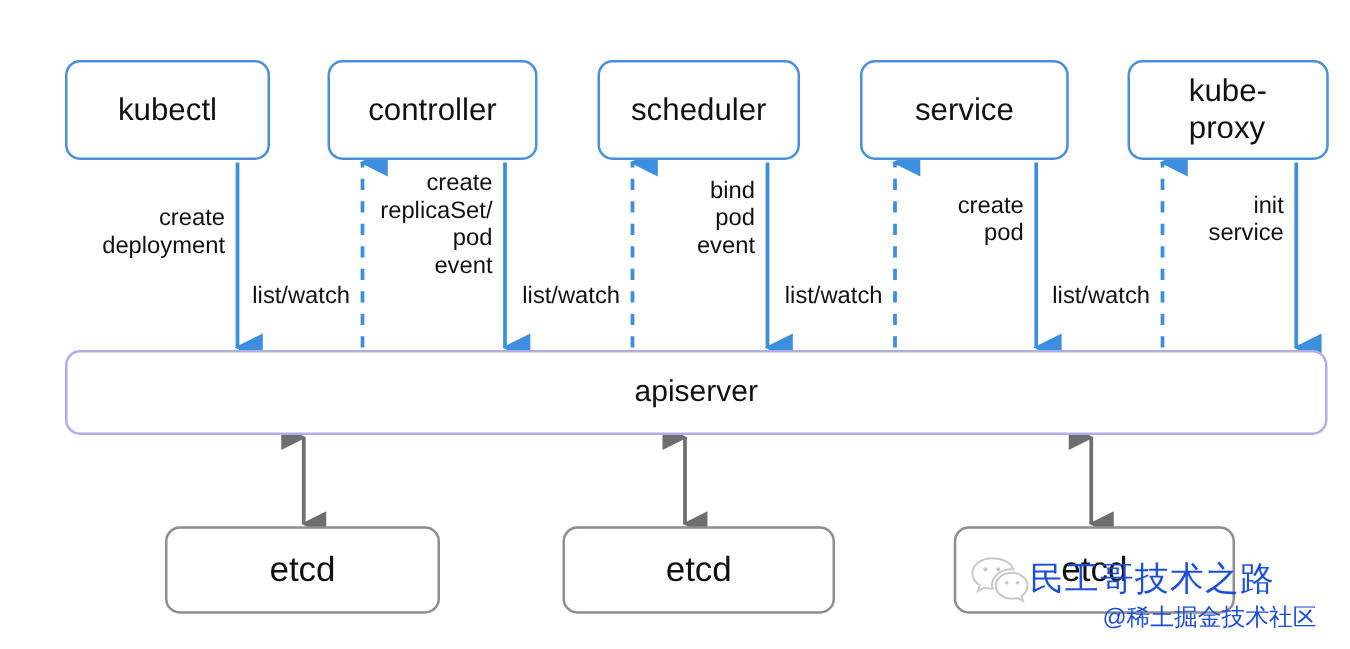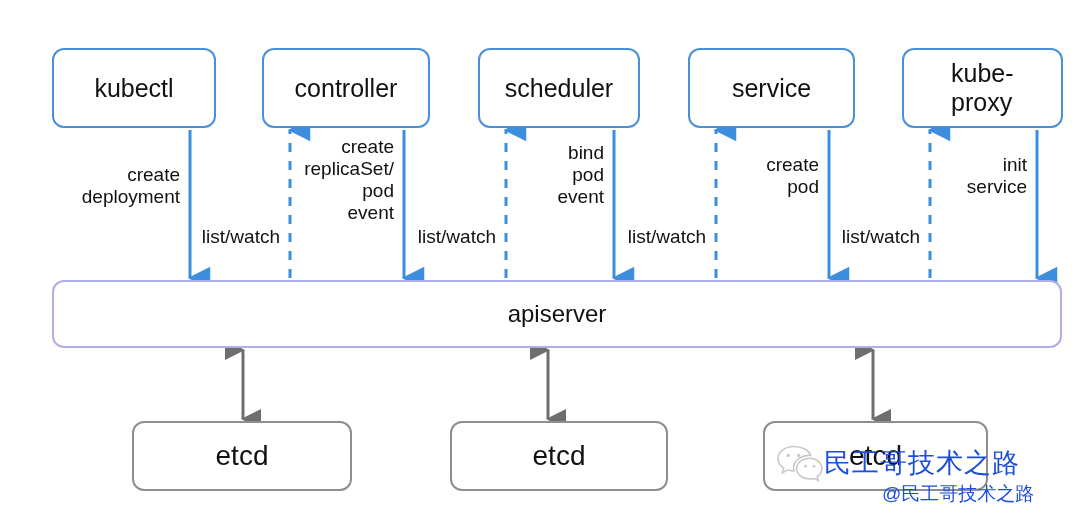--- a/index.html
+++ b/index.html
@@ -187,16 +187,16 @@
                C17.6 18.2 24.6 12.4 33 12.4 c.6 0 1.1 0 1.7 .1 C33.1 7.2 26 3.5 17.5 3.5 z" fill="none" stroke="#c9c9c9" stroke-width="1.6"></path>
       <circle cx="12.3" cy="12.4" r="1.7" fill="#c9c9c9"></circle>
       <circle cx="22.6" cy="12.4" r="1.7" fill="#c9c9c9"></circle>
       <path d="M33.6 15.2 C26.3 15.2 20.6 20 20.6 25.6 c0 5.6 5.7 10.4 13 10.4
                1.5 0 3-.2 4.4-.6 l4.3 2.3 -1.2-3.9 c3-1.9 4.9-4.8 4.9-8.2
                C46 20 40.4 15.2 33.6 15.2 z" fill="none" stroke="#c9c9c9" stroke-width="1.6"></path>
       <circle cx="29.4" cy="23.2" r="1.4" fill="#c9c9c9"></circle>
       <circle cx="38" cy="23.2" r="1.4" fill="#c9c9c9"></circle>
     </svg>
     <div class="wm-text wm-main">民工哥技术之路</div>
-    <div class="wm-text wm-sub">@民工哥技术之路</div>
+    <div class="wm-text wm-sub">@稀土掘金技术社区</div>
   </div>
 
 </div>
 
 </body></html>

